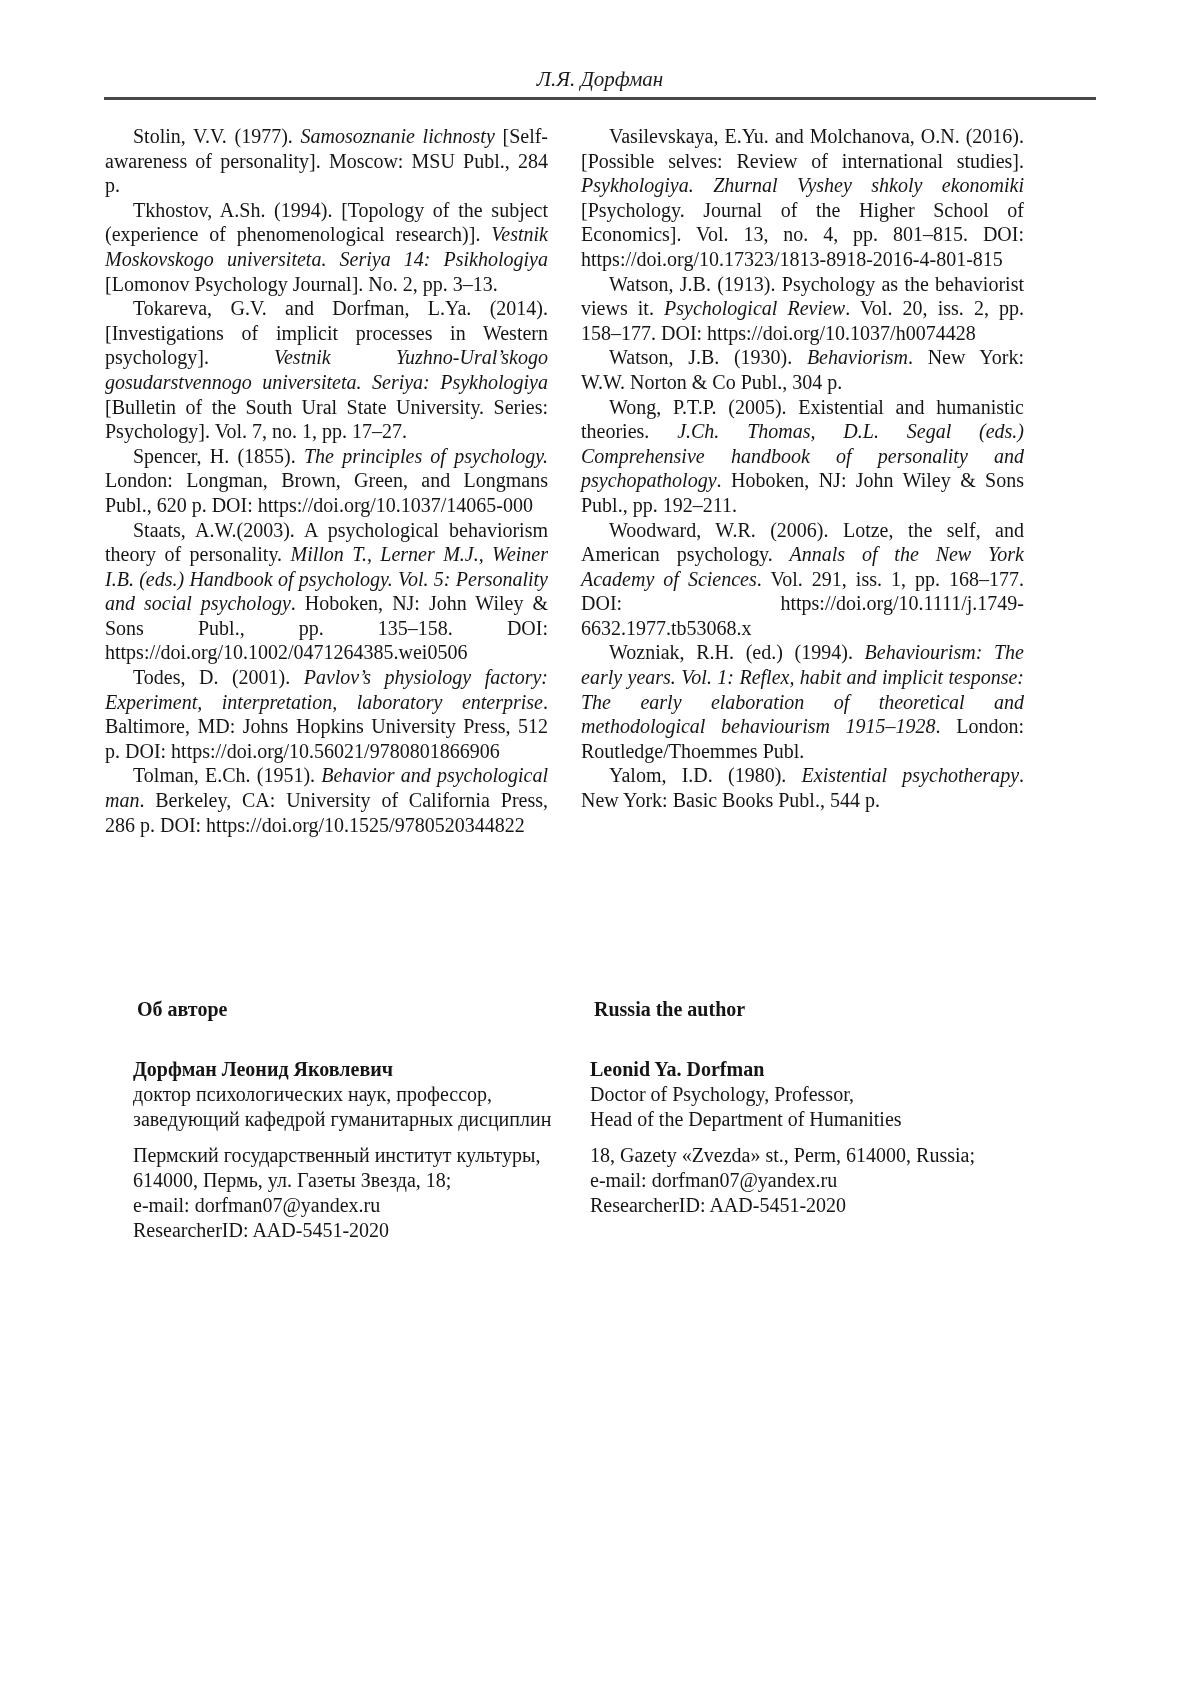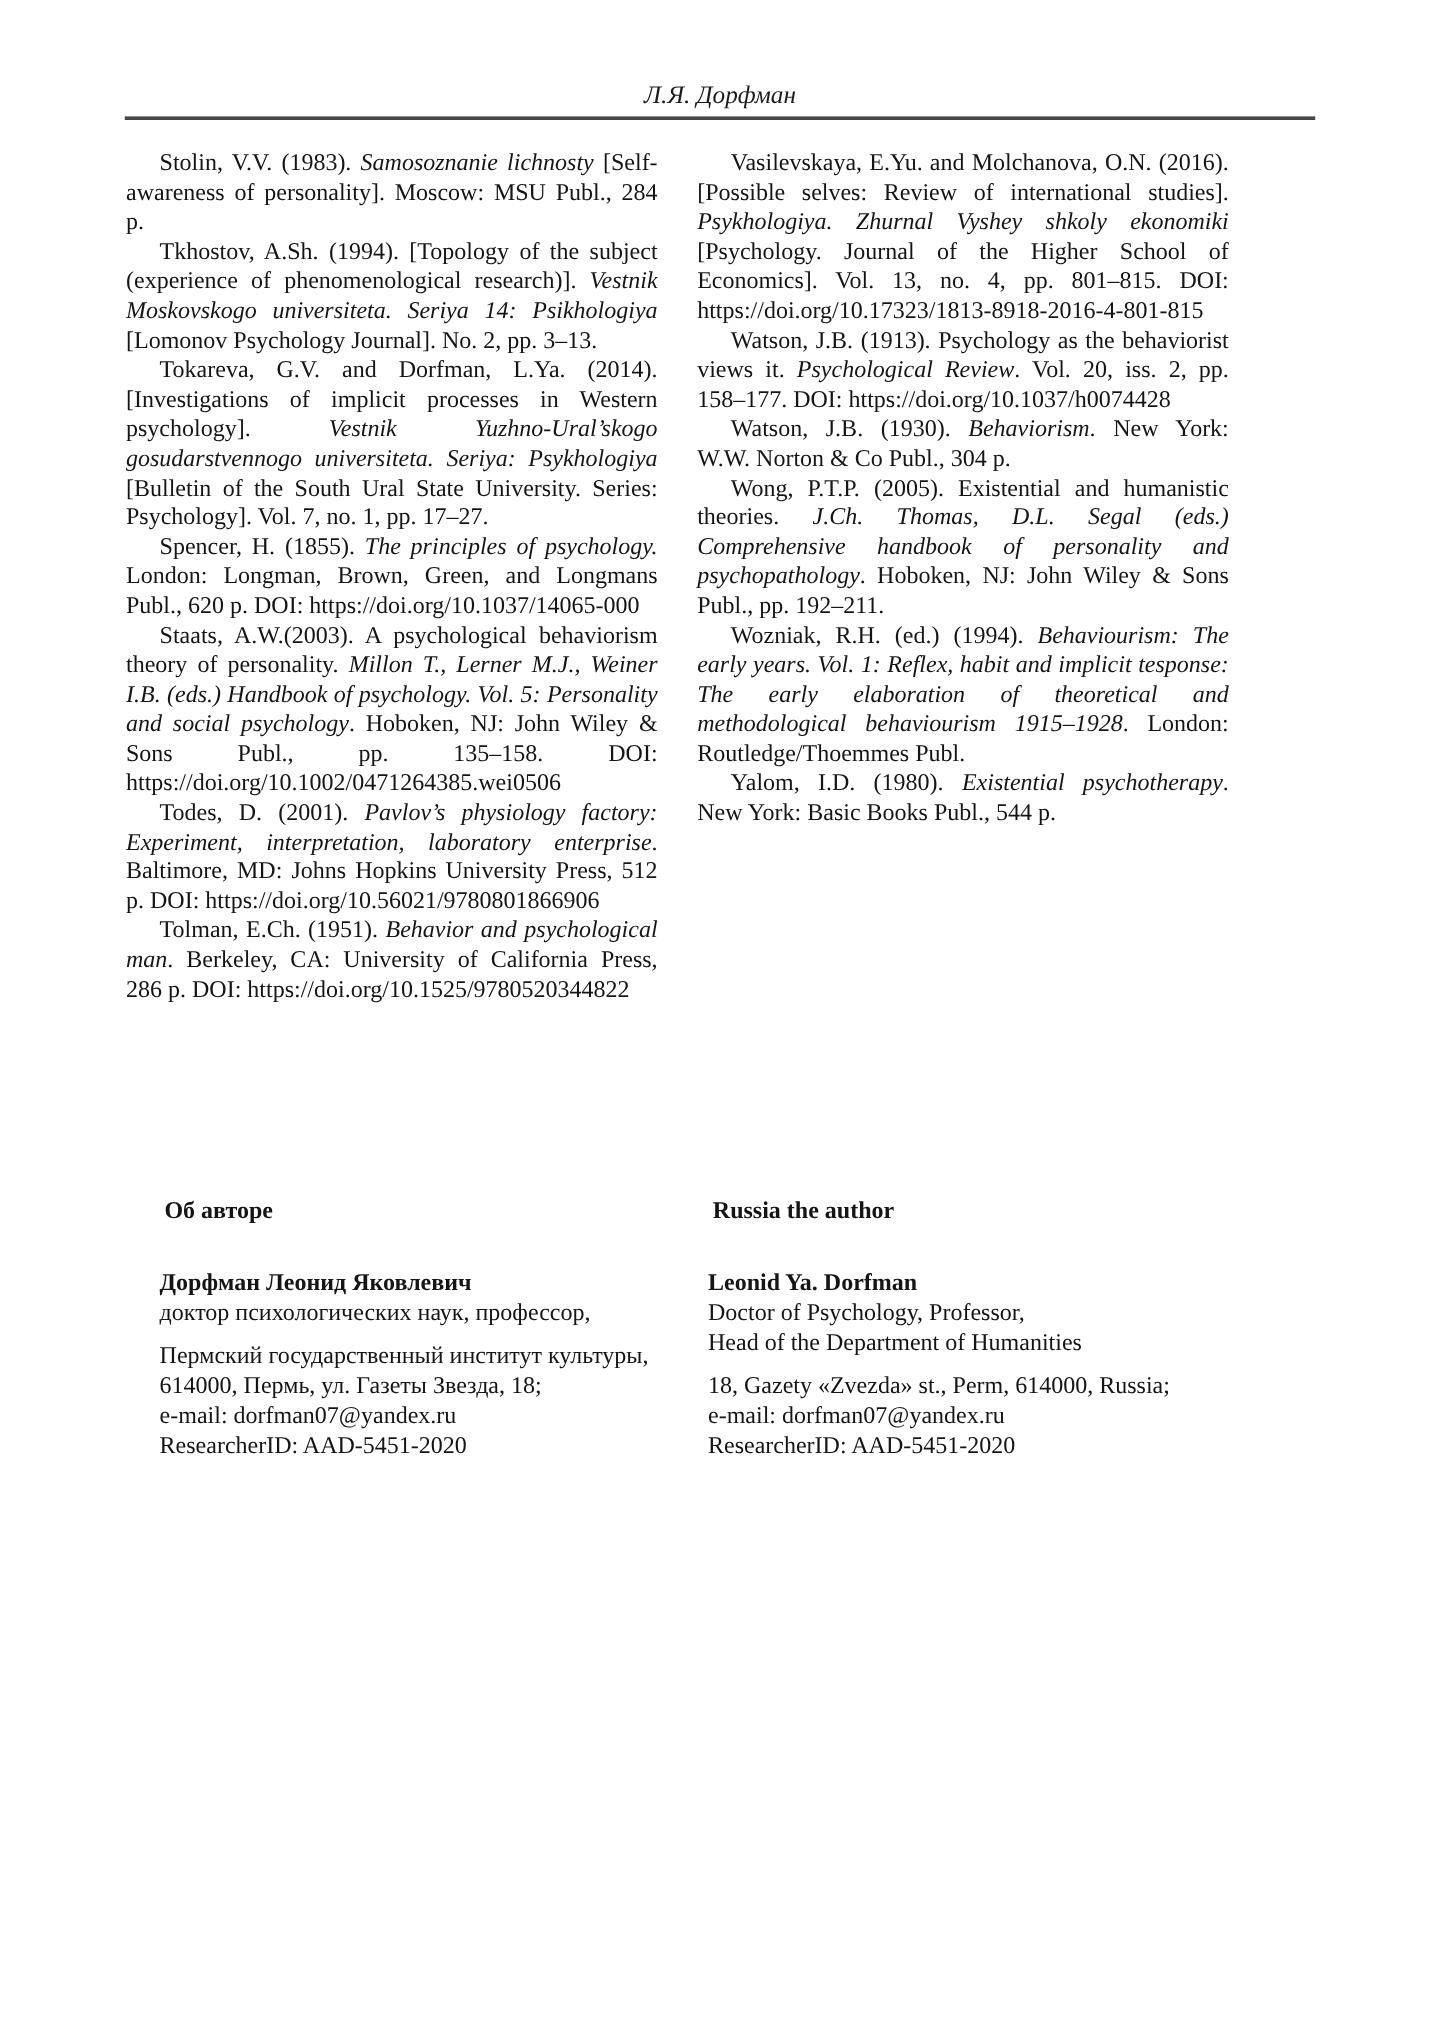--- a/index.html
+++ b/index.html
@@ -72,43 +72,45 @@
 </head>
 <body>
 
 <div class="page">
 
   <div class="running-head">Л.Я. Дорфман</div>
 
   <div class="head-rule"></div>
 
   <div class="col col-left">
-      <p class="ref"><span>Stolin, V.V. (1983). </span><span class="it">Samosoznanie lichnosty</span><span> [Self-awareness of personality]. Moscow: MSU Publ., 284 p.</span></p>
+      <p class="ref"><span>Stolin, V.V. (1977). </span><span class="it">Samosoznanie lichnosty</span><span> [Self-awareness of personality]. Moscow: MSU Publ., 284 p.</span></p>
       <p class="ref"><span>Tkhostov, A.Sh. (1994). [Topology of the subject (experience of phenomenological research)]. </span><span class="it">Vestnik Moskovskogo universiteta. Seriya 14: Psikhologiya</span><span> [Lomonov Psychology Journal]. No. 2, pp. 3–13.</span></p>
       <p class="ref"><span>Tokareva, G.V. and Dorfman, L.Ya. (2014). [Investigations of implicit processes in Western psychology]. </span><span class="it">Vestnik Yuzhno-Ural’skogo gosudarstvennogo universiteta. Seriya: Psykhologiya</span><span> [Bulletin of the South Ural State University. Series: Psychology]. Vol. 7, no. 1, pp. 17–27.</span></p>
       <p class="ref"><span>Spencer, H. (1855). </span><span class="it">The principles of psychology.</span><span> London: Longman, Brown, Green, and Longmans Publ., 620 p. DOI: https://doi.org/10.1037/14065-000</span></p>
       <p class="ref"><span>Staats, A.W.(2003). A psychological behaviorism theory of personality. </span><span class="it">Millon T., Lerner M.J., Weiner I.B. (eds.) Handbook of psychology. Vol. 5: Personality and social psychology</span><span>. Hoboken, NJ: John Wiley &amp; Sons Publ., pp. 135–158. DOI: https://doi.org/10.1002/0471264385.wei0506</span></p>
       <p class="ref"><span>Todes, D. (2001). </span><span class="it">Pavlov’s physiology factory: Experiment, interpretation, laboratory enterprise</span><span>. Baltimore, MD: Johns Hopkins University Press, 512 p. DOI: https://doi.org/10.56021/9780801866906</span></p>
       <p class="ref"><span>Tolman, E.Ch. (1951). </span><span class="it">Behavior and psychological man</span><span>. Berkeley, CA: University of California Press, 286 p. DOI: https://doi.org/10.1525/9780520344822</span></p>
     </div>
 
   <div class="col col-right">
       <p class="ref"><span>Vasilevskaya, E.Yu. and Molchanova, O.N. (2016). [Possible selves: Review of international studies]. </span><span class="it">Psykhologiya. Zhurnal Vyshey shkoly ekonomiki</span><span> [Psychology. Journal of the Higher School of Economics]. Vol. 13, no. 4, pp. 801–815. DOI: https://doi.org/10.17323/1813-8918-2016-4-801-815</span></p>
       <p class="ref"><span>Watson, J.B. (1913). Psychology as the behaviorist views it. </span><span class="it">Psychological Review</span><span>. Vol. 20, iss. 2, pp. 158–177. DOI: https://doi.org/10.1037/h0074428</span></p>
       <p class="ref"><span>Watson, J.B. (1930). </span><span class="it">Behaviorism</span><span>. New York: W.W. Norton &amp; Co Publ., 304 p.</span></p>
       <p class="ref"><span>Wong, P.T.P. (2005). Existential and humanistic theories. </span><span class="it">J.Ch. Thomas, D.L. Segal (eds.) Comprehensive handbook of personality and psychopathology</span><span>. Hoboken, NJ: John Wiley &amp; Sons Publ., pp. 192–211.</span></p>
+      <p class="ref"><span>Woodward, W.R. (2006). Lotze, the self, and American psychology. </span><span class="it">Annals of the New York Academy of Sciences</span><span>. Vol. 291, iss. 1, pp. 168–177. DOI: https://doi.org/10.1111/j.1749-6632.1977.tb53068.x</span></p>
       <p class="ref"><span>Wozniak, R.H. (ed.) (1994). </span><span class="it">Behaviourism: The early years. Vol. 1: Reflex, habit and implicit tesponse: The early elaboration of theoretical and methodological behaviourism 1915–1928</span><span>. London: Routledge/Thoemmes Publ.</span></p>
       <p class="ref"><span>Yalom, I.D. (1980). </span><span class="it">Existential psychotherapy</span><span>. New York: Basic Books Publ., 544 p.</span></p>
     </div>
 
   <section class="about about-ru">
     <h2>Об авторе</h2>
     <div class="name">Дорфман Леонид Яковлевич</div>
     <div class="lines">
         <div>доктор психологических наук, профессор,</div>
+        <div>заведующий кафедрой гуманитарных дисциплин</div>
       </div>
     <div class="lines affil">
         <div>Пермский государственный институт культуры,</div>
         <div>614000, Пермь, ул. Газеты Звезда, 18;</div>
         <div>e-mail: dorfman07@yandex.ru</div>
         <div>ResearcherID: AAD-5451-2020</div>
       </div>
   </section>
 
   <section class="about about-en">

